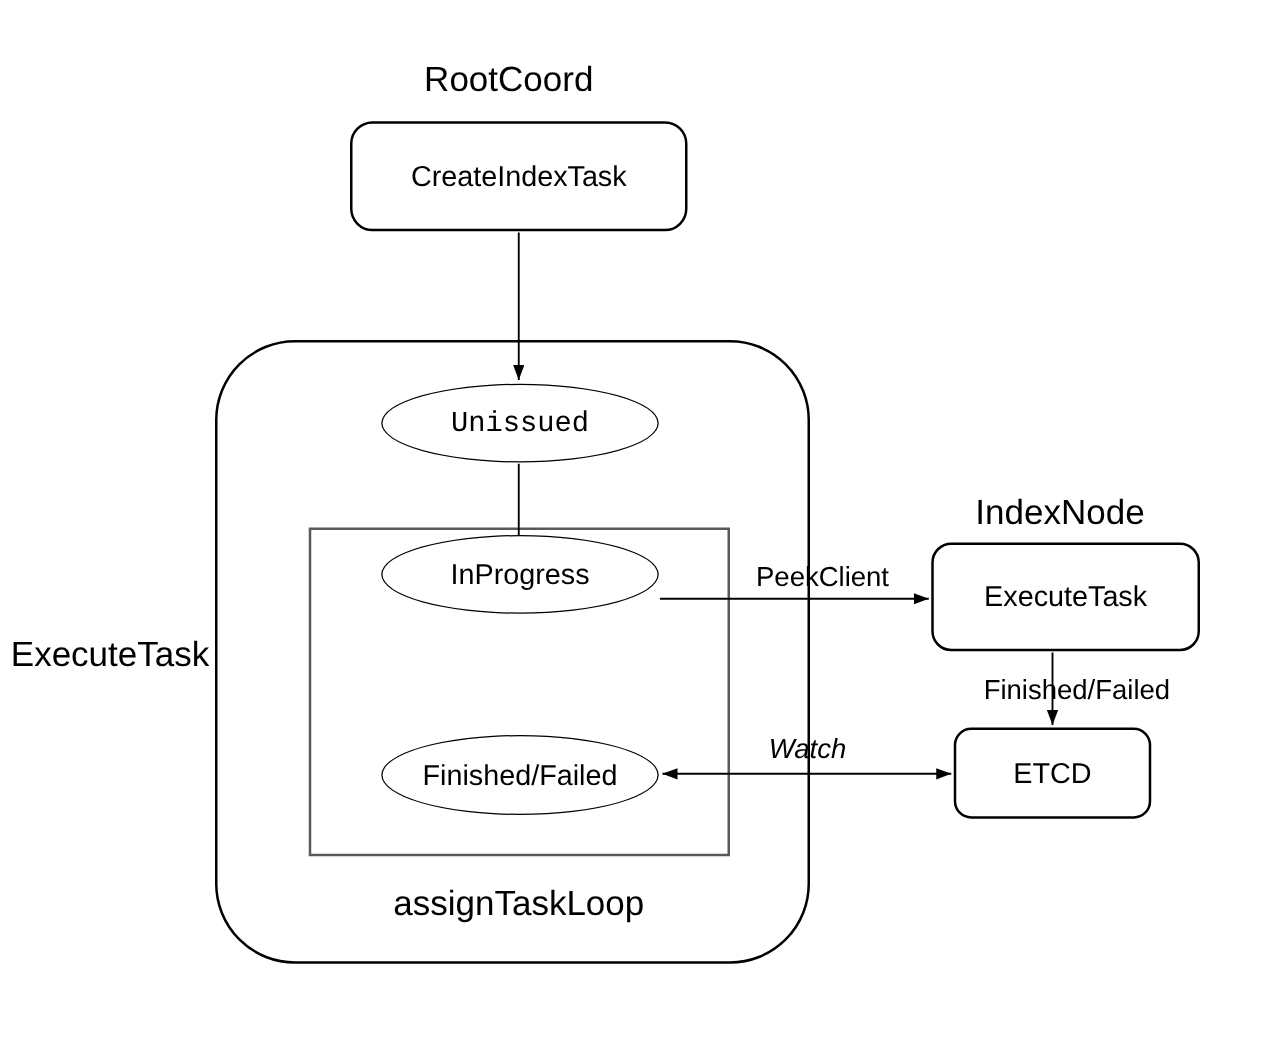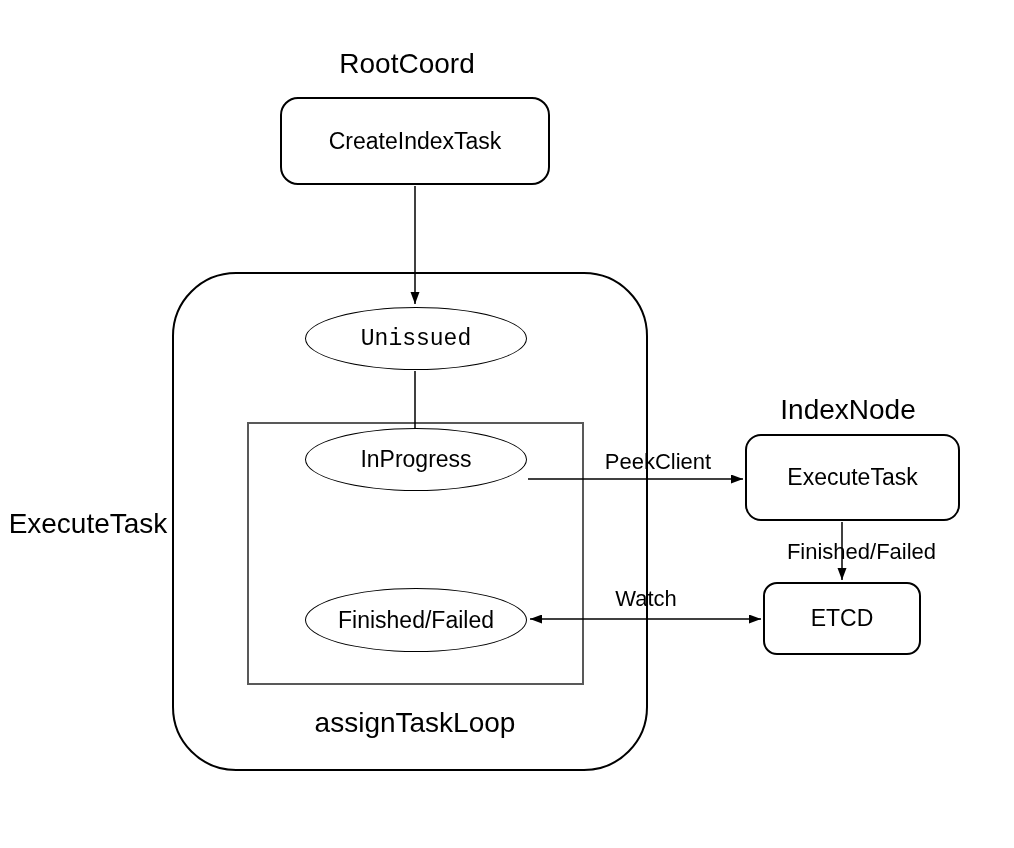--- a/index.html
+++ b/index.html
@@ -117,15 +117,15 @@
   </div>
 
   <div class="abs node rounded-rect" style="left:745px; top:434px; width:215px; height:87px; border-radius:16px;">
     <span>ExecuteTask</span>
   </div>
 
   <div class="abs edge-label" style="left:584px; top:448px; width:148px;">PeekClient</div>
 
   <div class="abs edge-label" style="left:759px; top:538px; width:205px;">Finished/Failed</div>
 
-  <div class="abs edge-label" style="left:596px; top:585px; width:100px;">Watch</div>
+  <div class="abs edge-label" style="left:596px; top:585px; width:100px;font-style:italic;">Watch</div>
 
 </div>
 
 </body></html>

